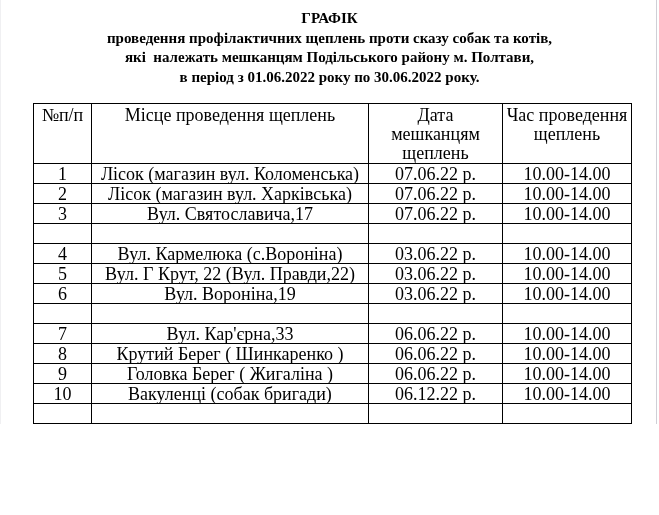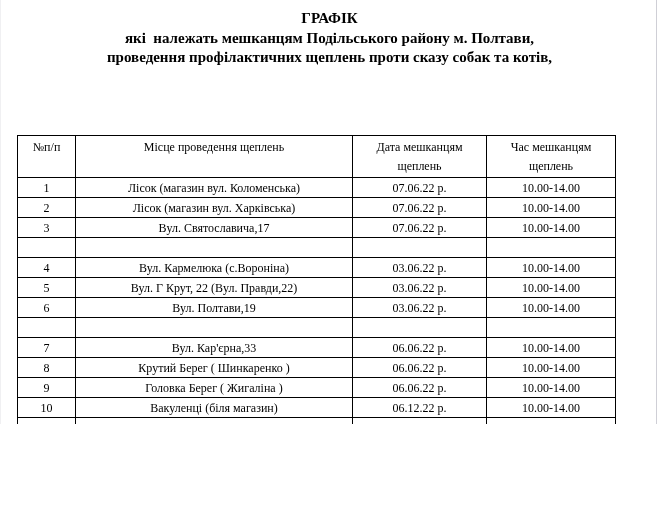--- a/index.html
+++ b/index.html
@@ -49,27 +49,26 @@
     font-size: 15px;
     line-height: 19.5px;
   }
   .title-line {
     margin: 0;
     white-space: pre-wrap;
   }
 
   table.schedule {
     position: absolute;
-    left: 17px;
+    left: 33px;
     top: 103px;
     width: 598px;
     border-collapse: collapse;
     table-layout: fixed;
-    font-size: 12px;
-    margin-top: 32px;
+    font-size: 18px;
   }
   table.schedule th,
   table.schedule td {
     border: 1px solid #000000;
     text-align: center;
     padding: 0 3px;
     overflow: hidden;
   }
   table.schedule th {
     font-weight: normal;
@@ -88,37 +87,38 @@
   col.c-date { width: 134px; }
   col.c-time { width: 129px; }
 </style>
 </head>
 <body>
 
 <div class="page">
 
   <div class="title-block">
     <p class="title-line">ГРАФІК</p>
+    <p class="title-line">проведення профілактичних щеплень проти сказу собак та котів,</p>
     <p class="title-line">які  належать мешканцям Подільського району м. Полтави,</p>
-    <p class="title-line">проведення профілактичних щеплень проти сказу собак та котів,</p>
+    <p class="title-line">в період з 01.06.2022 року по 30.06.2022 року.</p>
   </div>
 
   <table class="schedule">
     <colgroup>
       <col class="c-num">
       <col class="c-place">
       <col class="c-date">
       <col class="c-time">
     </colgroup>
     <thead>
       <tr>
         <th>№п/п</th>
         <th>Місце проведення щеплень</th>
         <th>Дата мешканцям щеплень</th>
-        <th>Час мешканцям щеплень</th>
+        <th>Час проведення щеплень</th>
       </tr>
     </thead>
     <tbody>
         <tr>
       <td>1</td>
       <td>Лісок (магазин вул. Коломенська)</td>
       <td>07.06.22 р.</td>
       <td>10.00-14.00</td>
     </tr>
         <tr>
@@ -146,21 +146,21 @@
       <td>10.00-14.00</td>
     </tr>
         <tr>
       <td>5</td>
       <td>Вул. Г Крут, 22 (Вул. Правди,22)</td>
       <td>03.06.22 р.</td>
       <td>10.00-14.00</td>
     </tr>
         <tr>
       <td>6</td>
-      <td>Вул. Полтави,19</td>
+      <td>Вул. Вороніна,19</td>
       <td>03.06.22 р.</td>
       <td>10.00-14.00</td>
     </tr>
         <tr class="spacer-row">
       <td></td>
       <td></td>
       <td></td>
       <td></td>
     </tr>
         <tr>
@@ -176,21 +176,21 @@
       <td>10.00-14.00</td>
     </tr>
         <tr>
       <td>9</td>
       <td>Головка Берег ( Жигаліна )</td>
       <td>06.06.22 р.</td>
       <td>10.00-14.00</td>
     </tr>
         <tr>
       <td>10</td>
-      <td>Вакуленці (біля магазин)</td>
+      <td>Вакуленці (собак бригади)</td>
       <td>06.12.22 р.</td>
       <td>10.00-14.00</td>
     </tr>
         <tr class="spacer-row">
       <td></td>
       <td></td>
       <td></td>
       <td></td>
     </tr>
       </tbody>

